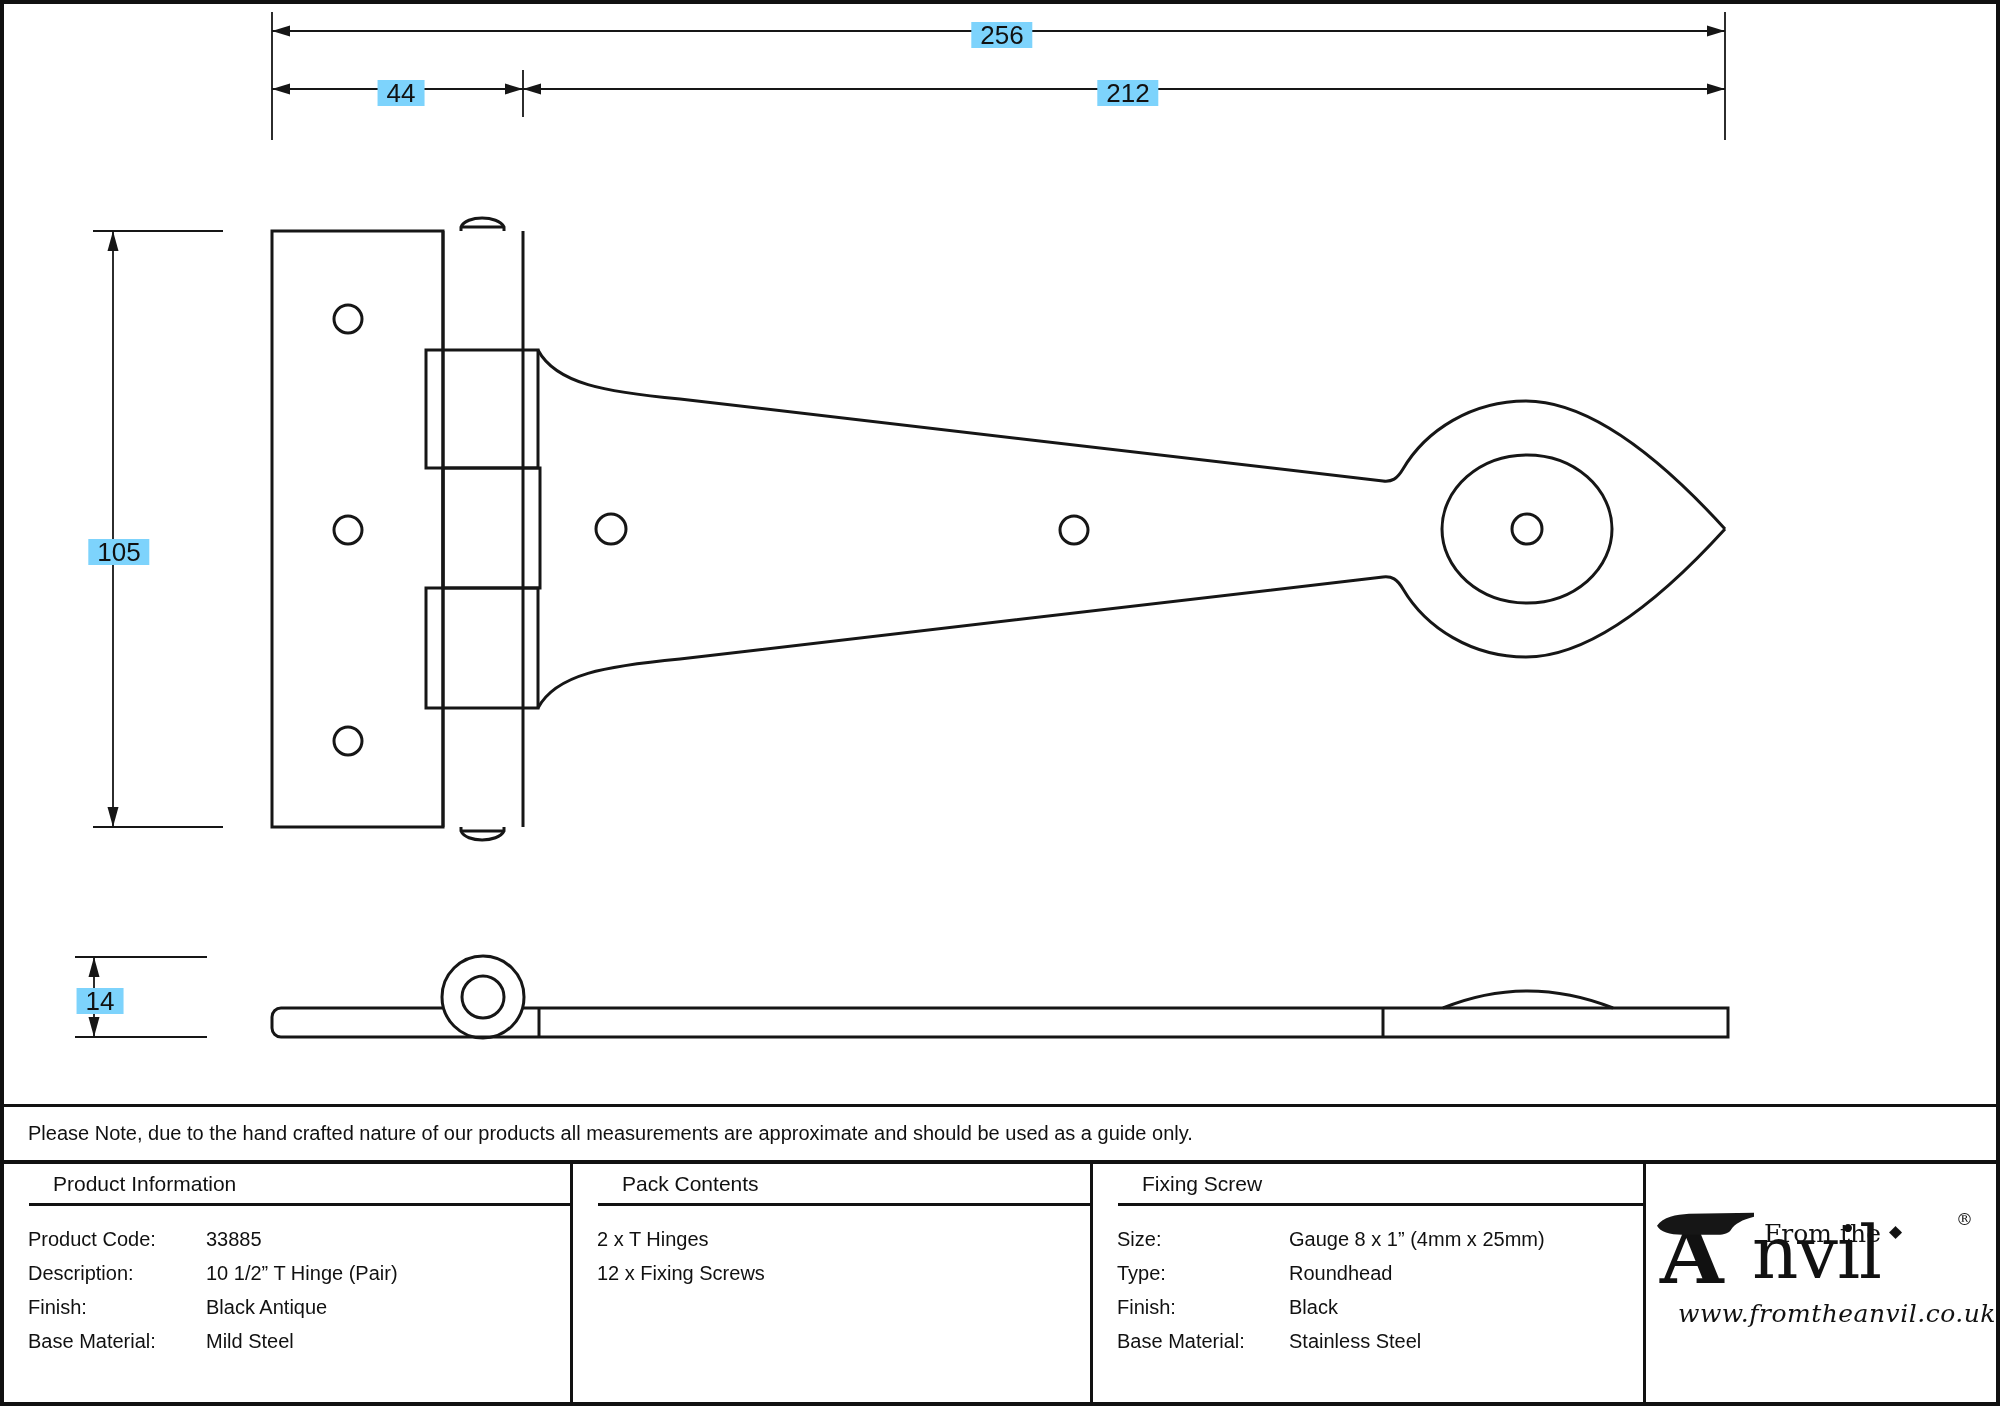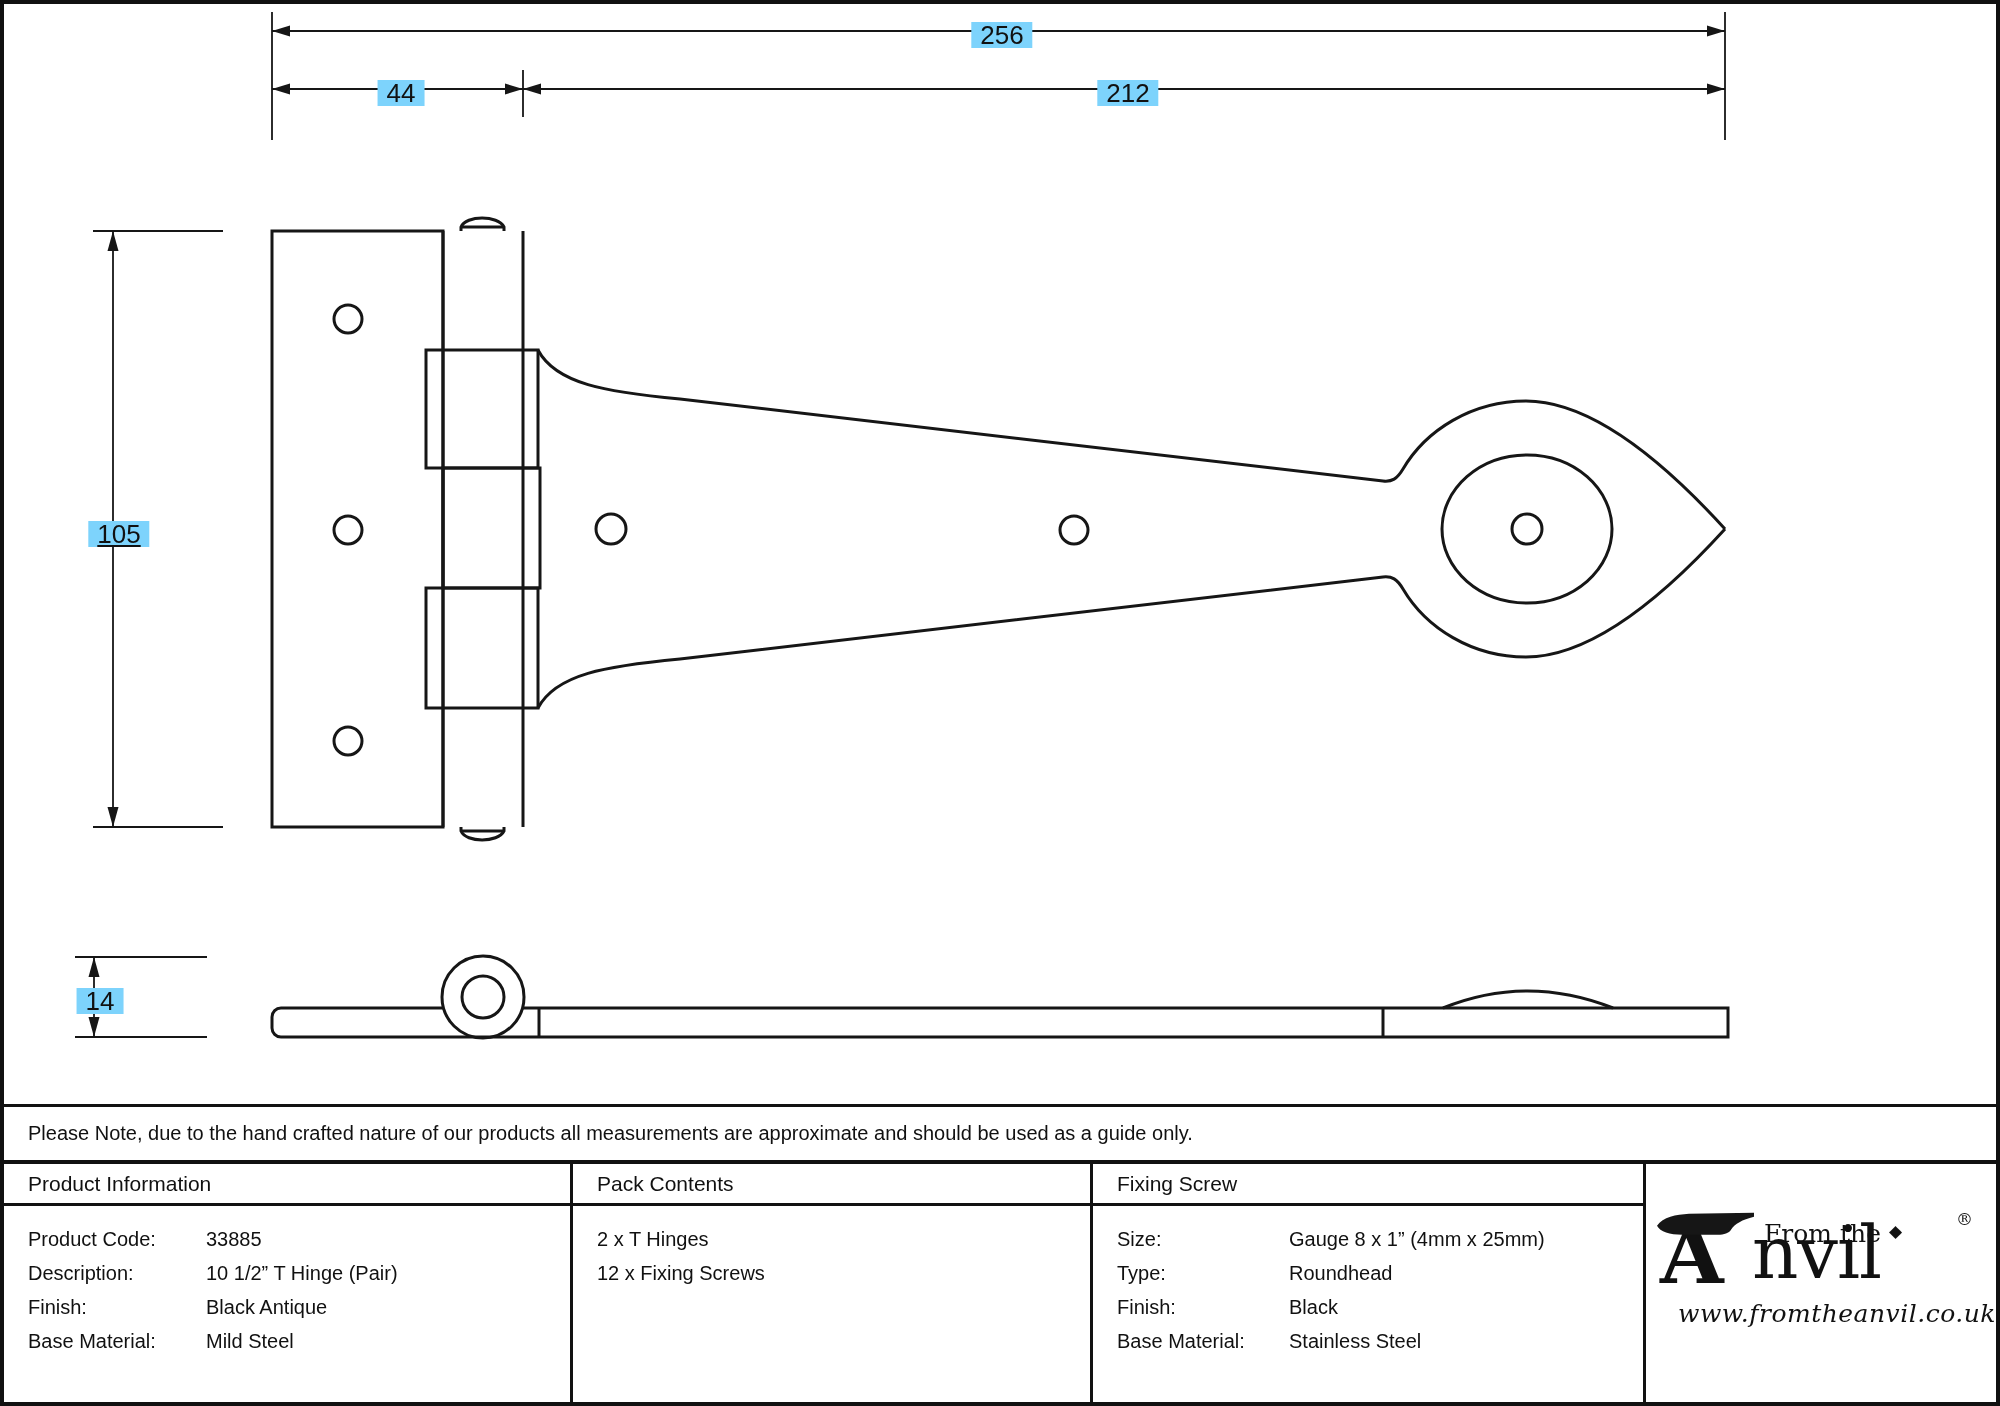--- a/index.html
+++ b/index.html
@@ -35,21 +35,21 @@
     display:flex;box-sizing:border-box;
   }
   .spec-col{box-sizing:border-box;}
   .spec-col.c1{width:566px;}
   .spec-col.c2{width:520px;border-left:3px solid #111;}
   .spec-col.c3{width:553px;border-left:3px solid #111;}
   .spec-col.c4{flex:1;border-left:3px solid #111;position:relative;}
   .col-header{
     height:42px;border-bottom:3px solid #111;
     display:flex;align-items:center;padding-left:24px;
-    font-size:21px;box-sizing:border-box;
+    font-size:21px;box-sizing:border-box;margin-left:25px;
   }
   .col-body{padding:16px 0 0 24px;}
   .kv-row{display:flex;height:34px;align-items:center;font-size:20px;}
   .kv-row .k{width:178px;flex:none;}
   .c3 .kv-row .k{width:172px;}
   .item-row{height:34px;display:flex;align-items:center;font-size:20px;}
   
   .logo{position:absolute;left:50%;top:50%;width:330px;height:130px;
         transform:translate(-50%,-54%);}
   .logo-a{position:absolute;left:4px;top:0px;
@@ -144,21 +144,21 @@
       <circle class="stroke" cx="483" cy="997" r="21"></circle>
       <line class="stroke" x1="539" y1="1008" x2="539" y2="1037"></line>
       <line class="stroke" x1="1383" y1="1008" x2="1383" y2="1037"></line>
       <path class="stroke" d="M1443,1008 Q1527,974 1613,1008"></path>
     </g>
   </svg>
 
   <span class="dim-label" style="left:998px;top:31px;">256</span>
   <span class="dim-label" style="left:397px;top:89px;">44</span>
   <span class="dim-label" style="left:1124px;top:89px;">212</span>
-  <span class="dim-label" style="left:115px;top:530px;text-decoration:underline;">105</span>
+  <span class="dim-label" style="left:115px;top:548px;">105</span>
   <span class="dim-label" style="left:96px;top:997px;">14</span>
 
   <div class="note-band">
     <span>Please Note, due to the hand crafted nature of our products all measurements are approximate and should be used as a guide only.</span>
   </div>
 
   <div class="spec-table">
 
     <div class="spec-col c1">
       <div class="col-header">Product Information</div>

